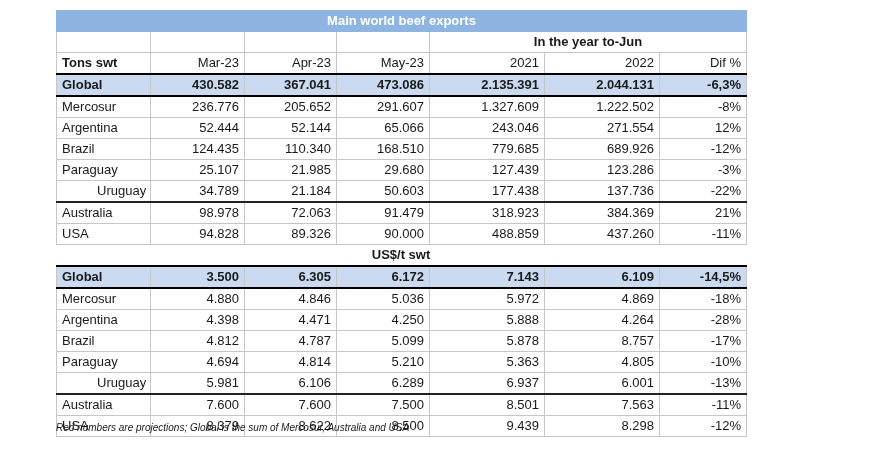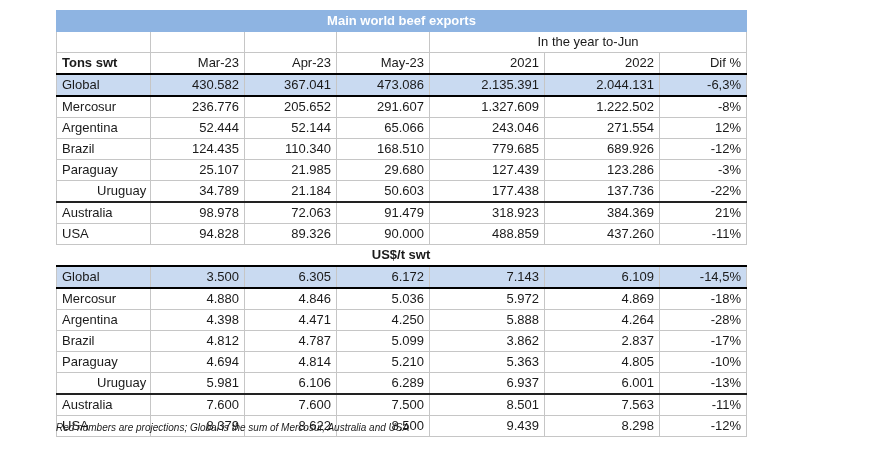--- a/index.html
+++ b/index.html
@@ -38,38 +38,38 @@
   }
   
   tr.title-row th {
     background: var(--title-bg, #8eb4e2);
     color: var(--title-text, #ffffff);
     font-weight: bold;
     text-align: center;
     border: 1px solid var(--title-bg, #8eb4e2);
   }
   
-  tr.group-row td { border-color: #c6c6c6; }
+  tr.group-row td { border-color: #c6c6c6; font-weight: bold; }
   tr.group-row td.group-label { text-align: center; }
   
   tr.header-row td {
     text-align: right;
     border-bottom: 2px solid #000000;
   }
   tr.header-row td.label-cell {
     font-weight: bold;
     text-align: left;
   }
   
   td.label-cell { text-align: left; }
   td.num { text-align: right; }
   td.thick-left { border-left: 2px solid #000000; }
   tr.global-row td {
     background: var(--global-bg, #c9daf1);
-    font-weight: normal;
+    font-weight: bold;
     border-top: 2px solid #000000;
     border-bottom: 2px solid #000000;
   }
   tr.thick-bottom td { border-bottom: 2px solid #222222; padding-left: 40px; }
   td.projection { color: var(--projection, #ff0000); }
   
   tbody.section-label-body td {
     border: none;
     font-weight: bold;
     text-align: center;
@@ -225,22 +225,22 @@
           <td class="num">4.250</td>
           <td class="num thick-left">5.888</td>
           <td class="num">4.264</td>
           <td class="num">-28%</td>
         </tr>
         <tr>
           <td class="label-cell">Brazil</td>
           <td class="num">4.812</td>
           <td class="num">4.787</td>
           <td class="num">5.099</td>
-          <td class="num thick-left">3.862</td>
-          <td class="num">2.837</td>
+          <td class="num thick-left">5.878</td>
+          <td class="num">8.757</td>
           <td class="num">-17%</td>
         </tr>
         <tr>
           <td class="label-cell">Paraguay</td>
           <td class="num">4.694</td>
           <td class="num">4.814</td>
           <td class="num">5.210</td>
           <td class="num thick-left">5.363</td>
           <td class="num">4.805</td>
           <td class="num">-10%</td>

